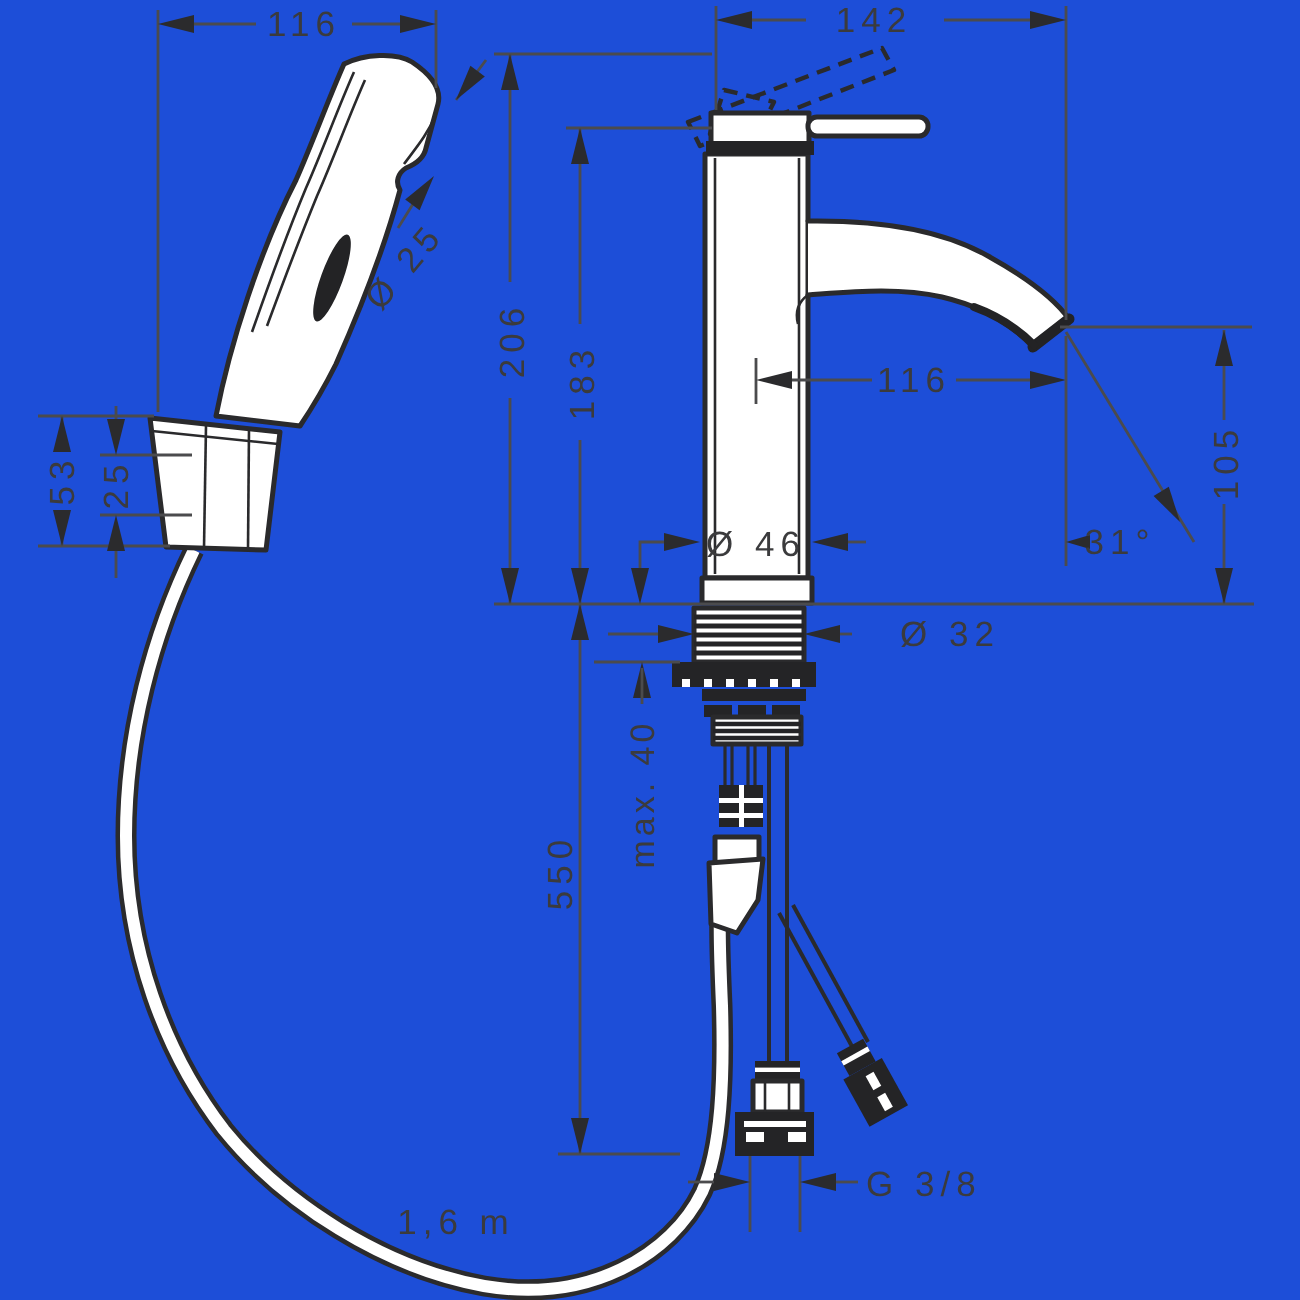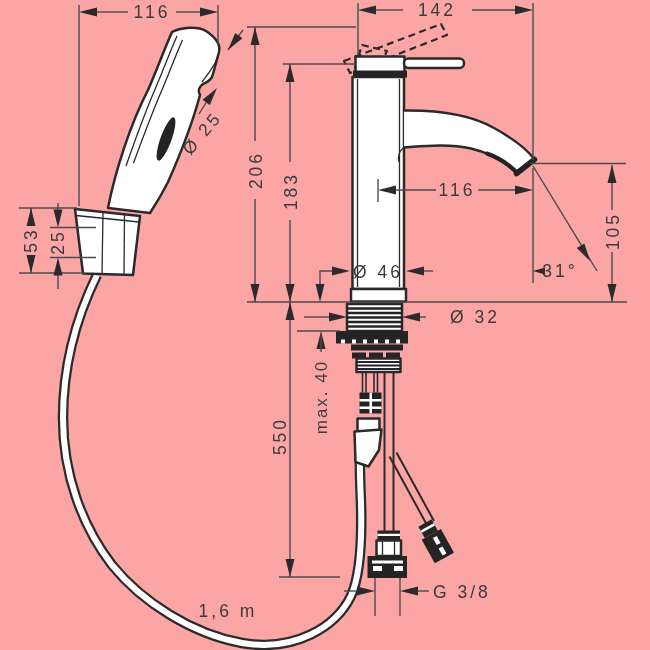--- a/index.html
+++ b/index.html
@@ -1,16 +1,16 @@
 <!DOCTYPE html>
 <html><head>
 <meta charset="utf-8">
 <style>
   html,body{margin:0;padding:0;background:#ffffff;}
-  .stage{position:relative;width:650px;height:650px;background:#fca5a5;overflow:hidden;}
+  .stage{position:relative;width:650px;height:650px;background:#1d4ed8;overflow:hidden;}
   svg{display:block;}
   .part{fill:#ffffff;stroke:#2a2a2c;stroke-width:2.5;stroke-linejoin:round;}
   .partline{fill:none;stroke:#2a2a2c;stroke-width:2.5;stroke-linejoin:round;stroke-linecap:round;}
   .thin{fill:none;stroke:#2a2a2c;stroke-width:1.3;}
   .dark{fill:#242426;stroke:none;}
   .white{fill:#ffffff;stroke:none;}
   .dim{fill:none;stroke:#4b4b4d;stroke-width:1.4;}
   .arr{fill:#2b2b2d;stroke:none;}
   .dash{fill:none;stroke:#2a2a2c;stroke-width:2.2;stroke-dasharray:7 4.5;stroke-linejoin:round;}
   .hoseO{fill:none;stroke:#2b2b2d;stroke-width:10.5;}

